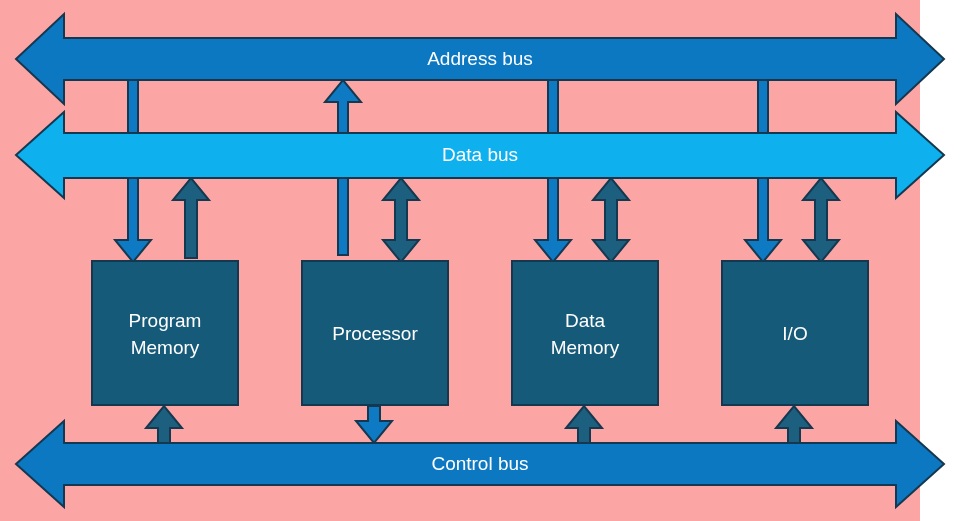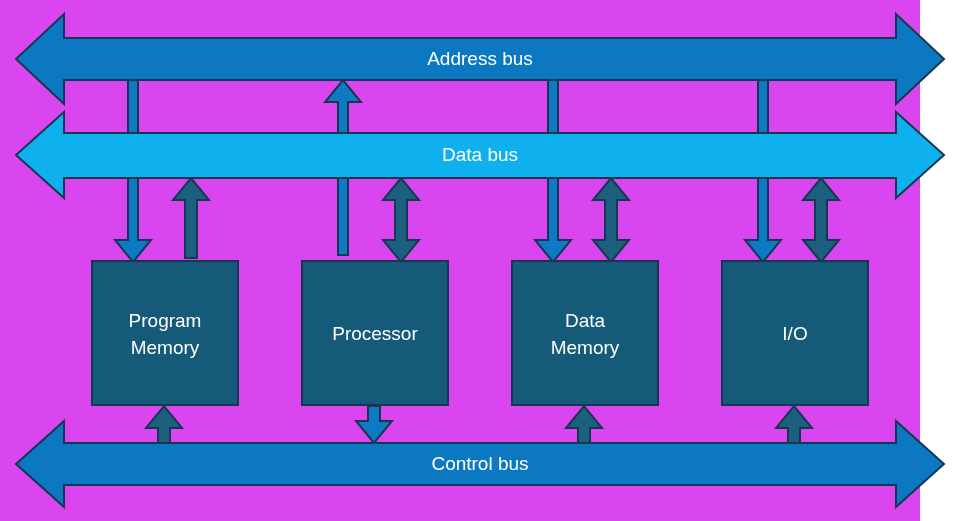--- a/index.html
+++ b/index.html
@@ -1,18 +1,18 @@
 <!DOCTYPE html>
 <html><head>
 <meta charset="utf-8">
 <style>
   html,body{margin:0;padding:0;background:#ffffff;}
   body{width:960px;height:521px;overflow:hidden;
        font-family:"Liberation Sans","DejaVu Sans",sans-serif;}
-  #stage{position:relative;width:920px;height:521px;background:#d946ef;text-decoration:underline;}
+  #stage{position:relative;width:920px;height:521px;background:#fca5a5;text-decoration:underline;}
   #stage svg{position:absolute;left:0;top:0;}
   .bus-label{fill:#ffffff;font-family:"Liberation Sans","DejaVu Sans",sans-serif;
              font-size:19px;text-anchor:middle;dominant-baseline:middle;}
   .block-label{fill:#ffffff;font-family:"Liberation Sans","DejaVu Sans",sans-serif;
                font-size:19px;text-anchor:middle;}
 </style>
 </head>
 <body>
 
 <div id="stage">

